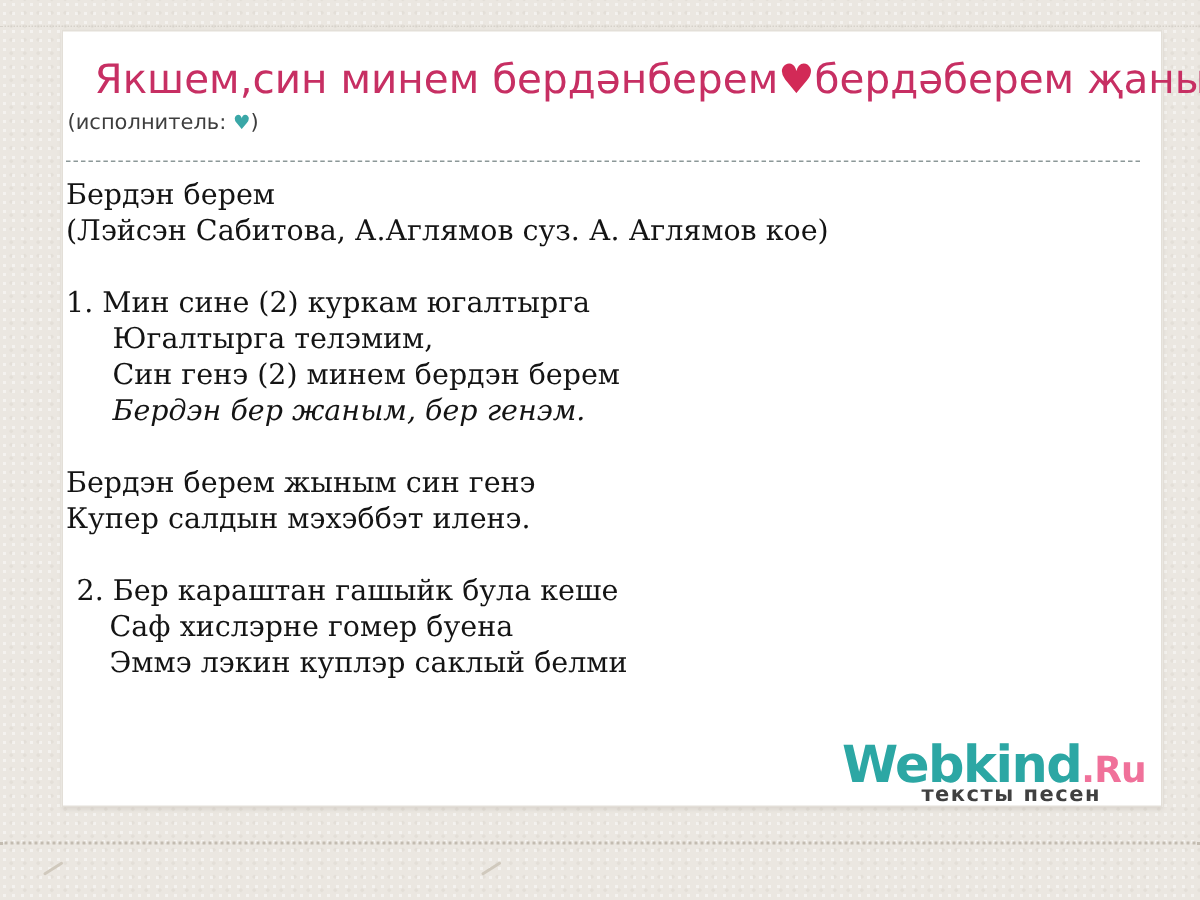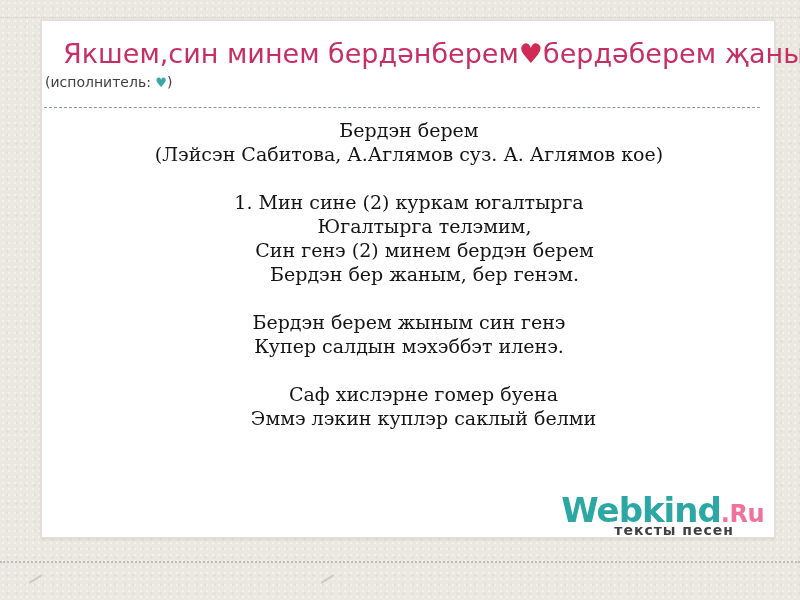--- a/index.html
+++ b/index.html
@@ -59,21 +59,21 @@
     width: 716px; height: 0;
     border-top: 1px dashed #8c9898;
   }
   .lyrics {
     margin: 10px 0 0 2px;
     font-family: "DejaVu Serif", "Liberation Serif", serif;
     font-size: 19px;
     line-height: 24px;
     color: #141414;
   }
-  .lyric-line { white-space: nowrap; text-align: center; }
+  .lyric-line { white-space: nowrap; }
   .logo {
     position: absolute; right: 10px; bottom: 0px;
     text-align: right;
     line-height: 1;
   }
   .logo-wordmark { white-space: nowrap; }
   .logo-brand {
     font-size: 34px; font-weight: bold; color: #2ca7a4;
     letter-spacing: -1px;
   }
@@ -103,25 +103,26 @@
 
   <div class="dashed-separator"></div>
 
   <div class="lyrics">
       <div class="lyric-line">Бердэн берем</div>
       <div class="lyric-line">(Лэйсэн Сабитова, А.Аглямов суз. А. Аглямов кое)</div>
       <div class="lyric-line">&nbsp;</div>
       <div class="lyric-line">1. Мин сине (2) куркам югалтырга</div>
       <div class="lyric-line" style="padding-left: 31px;">Югалтырга телэмим,</div>
       <div class="lyric-line" style="padding-left: 31px;">Син генэ (2) минем бердэн берем</div>
-      <div class="lyric-line" style="padding-left: 31px;">Бердэн бер жаным, бер генэм.</div>
+      <div class="lyric-line" style="padding-left: 31px; font-style: italic;">Бердэн бер жаным, бер генэм.</div>
       <div class="lyric-line">&nbsp;</div>
       <div class="lyric-line">Бердэн берем жыным син генэ</div>
       <div class="lyric-line">Купер салдын мэхэббэт иленэ.</div>
       <div class="lyric-line">&nbsp;</div>
+      <div class="lyric-line" style="padding-left: 7px;">2. Бер караштан гашыйк була кеше</div>
       <div class="lyric-line" style="padding-left: 29px;">Саф хислэрне гомер буена</div>
       <div class="lyric-line" style="padding-left: 29px;">Эммэ лэкин куплэр саклый белми</div>
     </div>
 
   <div class="logo">
     <div class="logo-wordmark"><span class="logo-brand">Webkind</span><span class="logo-domain">.Ru</span></div>
     <div class="logo-tagline">тексты песен</div>
   </div>
 
 </div>

